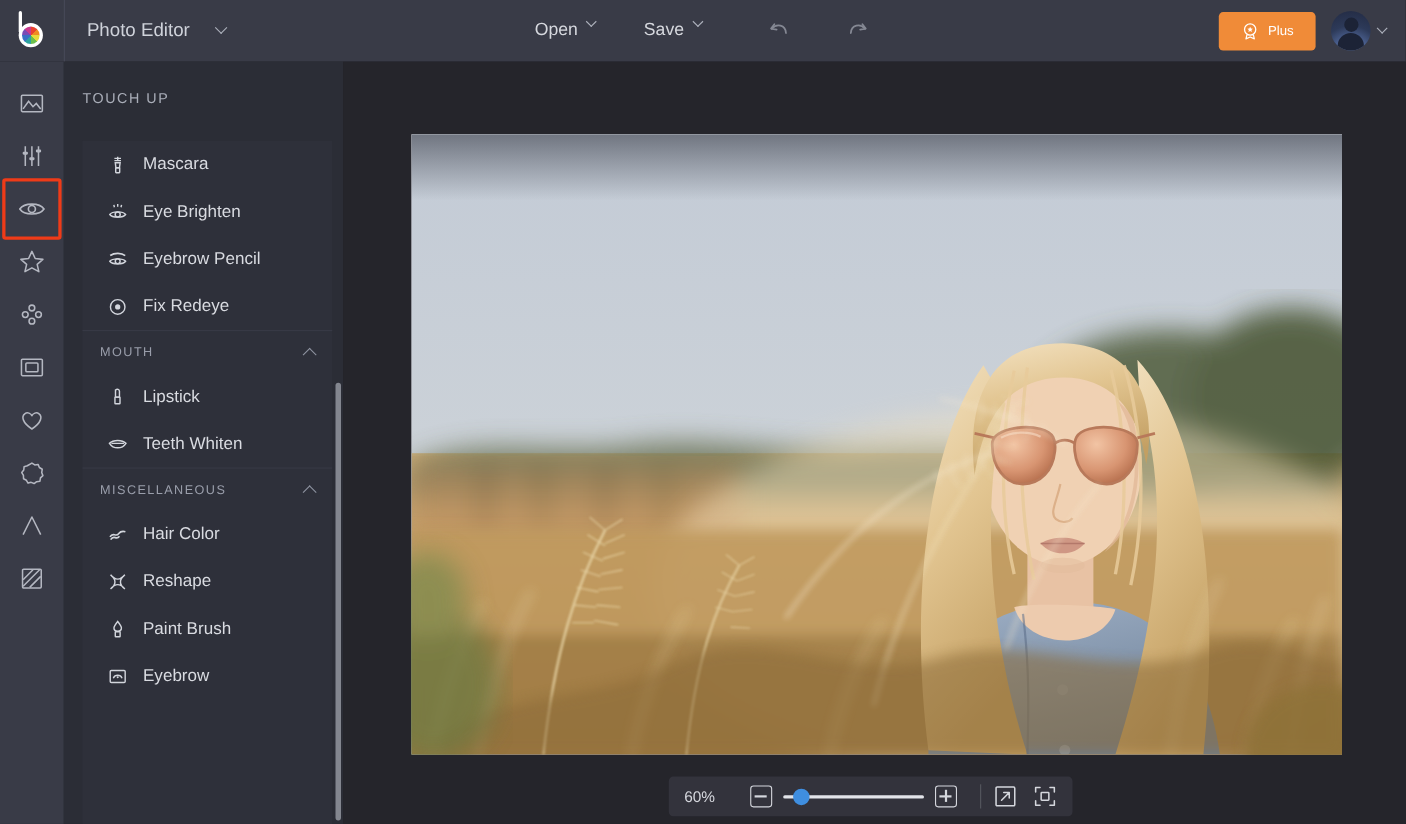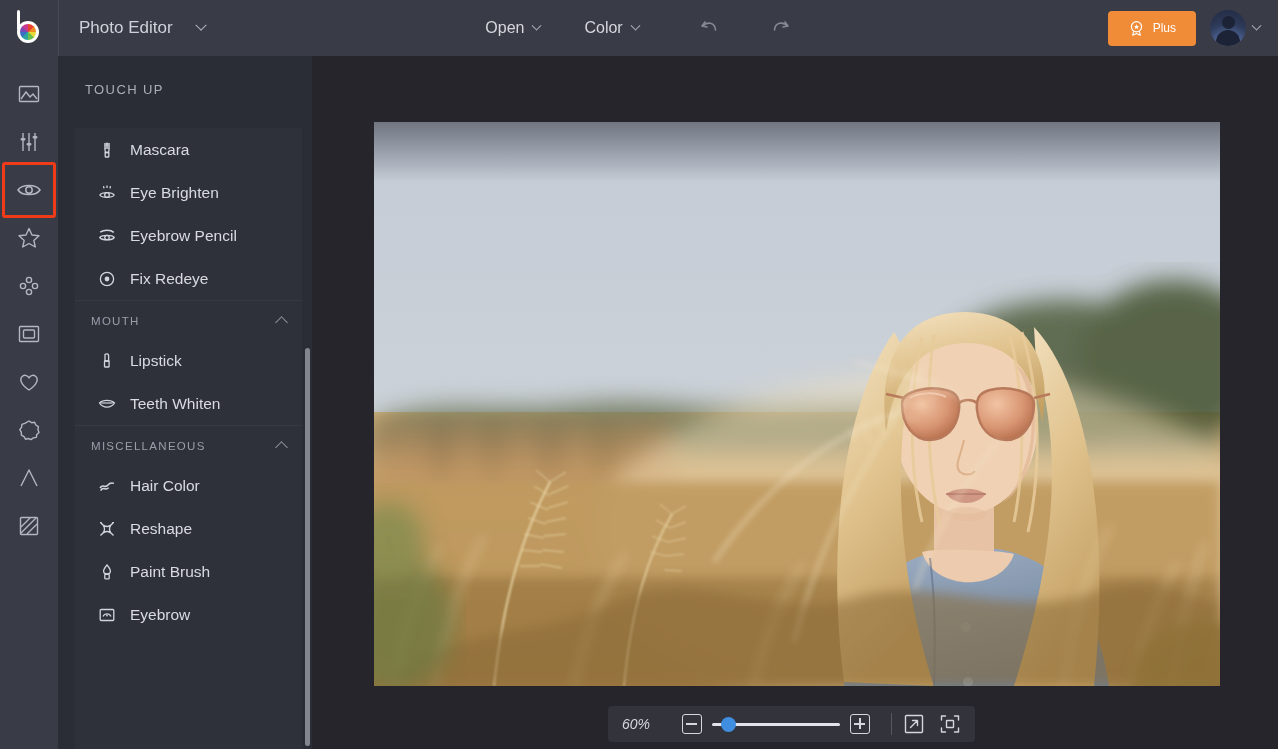--- a/index.html
+++ b/index.html
@@ -52,21 +52,21 @@
     transform: rotate(45deg) translate(-2px,-2px);
   }
   .chev.sm { width: 7px; height: 7px; }
   .menu-center {
     position: absolute; left: 0; top: 0; width: 1278px; height: 56px;
     display: flex; align-items: center; justify-content: center; gap: 36px;
     pointer-events: none;
   }
   .menu-center > * { pointer-events: auto; }
   .menu-item {
-    display: flex; align-items: center; gap: 9px;
+    display: flex; align-items: flex-start; gap: 9px;
     color: #d6d8de; font-size: 16px; cursor: pointer;
     padding: 6px 4px;
   }
   .icon-btn {
     width: 34px; height: 34px; display: flex; align-items: center; justify-content: center;
     cursor: pointer; opacity: .65;
   }
   .topbar-right {
     position: absolute; right: 12px; top: 0; height: 56px;
     display: flex; align-items: center; gap: 14px;
@@ -112,21 +112,21 @@
   }
 
   
   .panel {
     position: absolute; left: 58px; top: 56px; width: 254px; height: 693px;
     background: #2b2d36;
     overflow: hidden;
   }
   .panel-title {
     color: #a9adb8; font-size: 13px; letter-spacing: 1.4px;
-    padding: 26px 0 20px 27px;
+    padding: 26px 0 20px 17px;
   }
   .panel-card {
     position: absolute; left: 17px; top: 72px; width: 227px; bottom: 0;
     background: #2e303a;
   }
   .section-head {
     display: flex; align-items: center; justify-content: space-between;
     padding: 14px 16px 12px 16px; cursor: pointer;
     border-top: 1px solid #373945;
   }
@@ -158,21 +158,21 @@
   }
   .photo {
     position: absolute; left: 62px; top: 66px; width: 846px; height: 564px;
     overflow: hidden; background: #c9cbd1;
   }
 
   
   .zoombar {
     position: absolute; left: 296px; top: 650px;
     display: flex; align-items: center; gap: 0;
-    background: #33333c; border-radius: 4px; height: 36px; padding: 0 14px; font-style: italic;
+    background: #33333c; border-radius: 4px; height: 36px; padding: 0 14px;
   }
   .zoom-val { color: #d5d7dd; font-size: 14px; width: 50px; }
   .sq-btn {
     width: 20px; height: 20px; border: 1.4px solid #d5d7dd; border-radius: 3px;
     position: relative; cursor: pointer; margin: 0 10px;
   }
   .sq-btn::before {
     content: ""; position: absolute; left: 3px; top: 8px; width: 11px; height: 1.6px; background: #d5d7dd;
   }
   .sq-btn.plus::after {
@@ -212,21 +212,21 @@
       <span>Photo Editor</span>
       <span class="chev"></span>
     </div>
 
     <div class="menu-center">
       <div class="menu-item">
         <span>Open</span>
         <span class="chev sm"></span>
       </div>
       <div class="menu-item">
-        <span>Color</span>
+        <span>Save</span>
         <span class="chev sm"></span>
       </div>
       <div class="icon-btn" style="margin-left:14px">
         <svg width="24" height="24" viewBox="0 0 24 24">
           <path d="M7 6 L4 10 L9 11" stroke="#aeb2bd" stroke-width="1.6" fill="none" stroke-linecap="round" stroke-linejoin="round"></path>
           <path d="M4.6 10.2 C9 5 17 6.5 17.5 14" stroke="#aeb2bd" stroke-width="1.6" fill="none" stroke-linecap="round"></path>
         </svg>
       </div>
       <div class="icon-btn">
         <svg width="24" height="24" viewBox="0 0 24 24">

